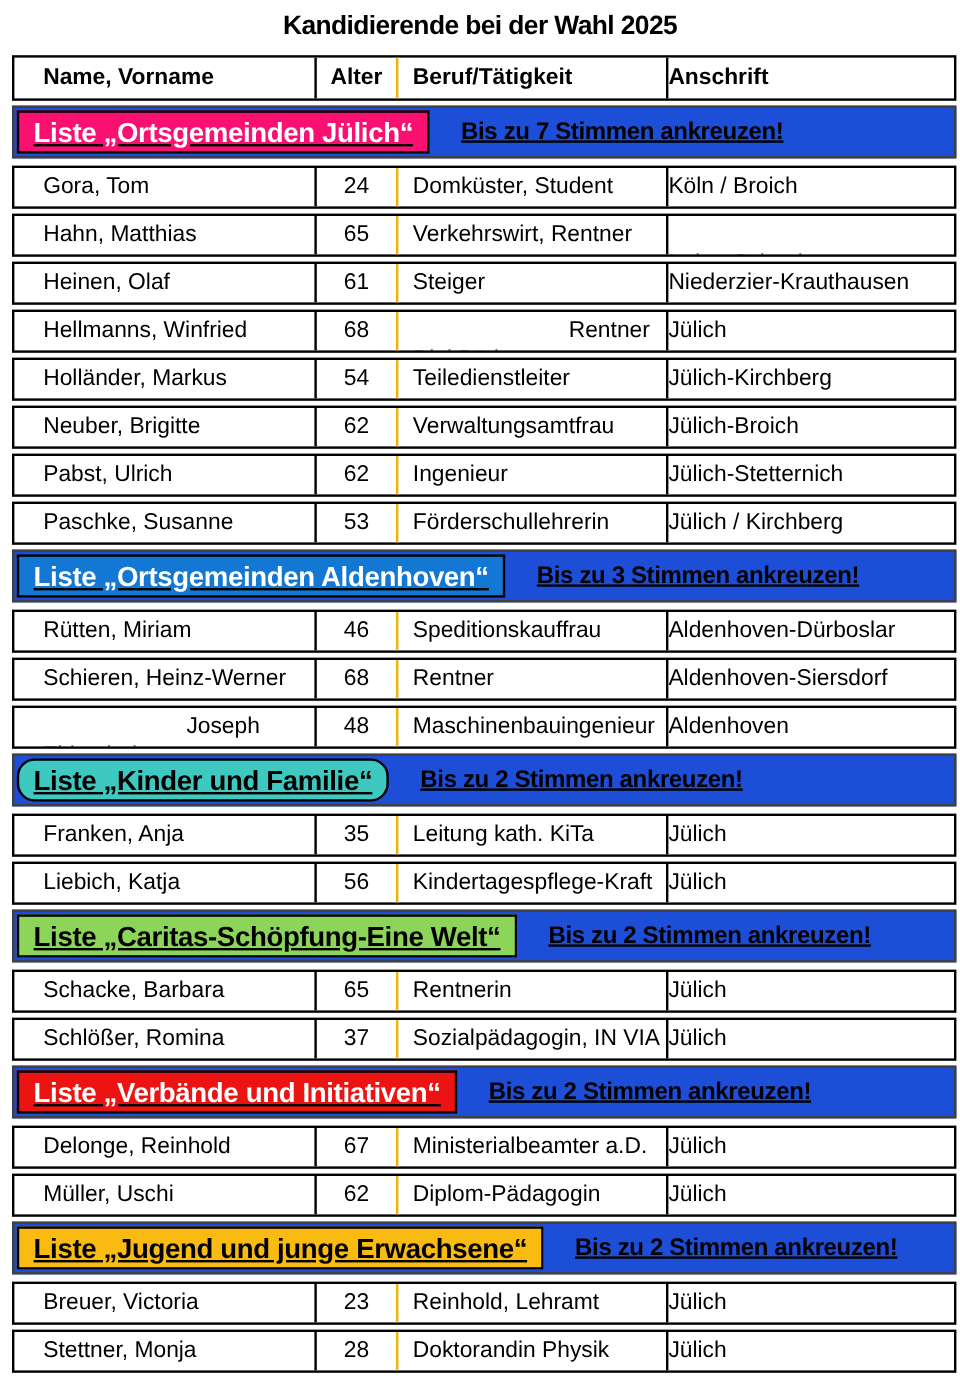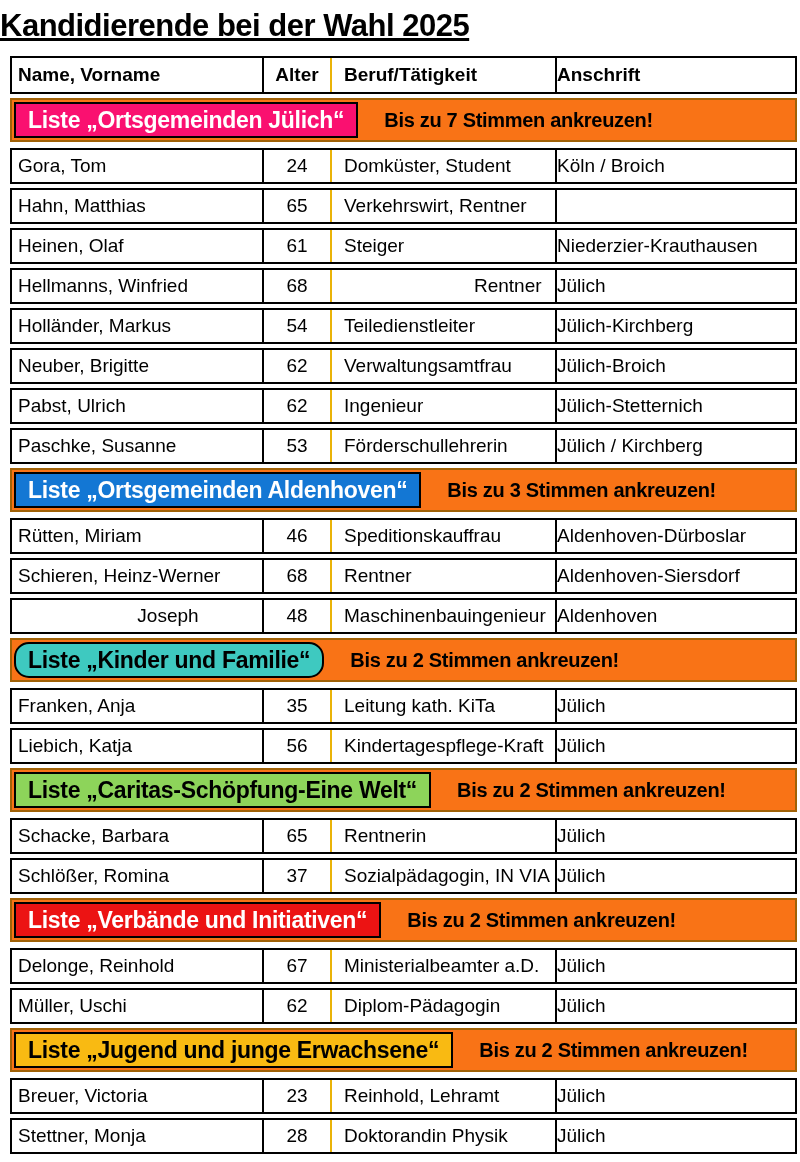--- a/index.html
+++ b/index.html
@@ -3,42 +3,43 @@
 <meta charset="utf-8">
 <style>
   html,body{margin:0;padding:0;}
   body{
     width:800px;height:1162px;background:#ffffff;color:#000;
     font-family:"Liberation Sans", sans-serif;
     -webkit-font-smoothing:antialiased;
     overflow:hidden;
   }
   .title{
-    font-size:31px;font-weight:bold;
-    margin:8px 0 12px 0;letter-spacing:-0.5px;text-decoration:underline;
+    font-size:22px;font-weight:bold;text-align:center;
+    margin:8px 0 12px 0;letter-spacing:-0.5px;
   }
   .tbl{margin:0 3px 0 10px;}
   .row{
     display:flex;align-items:stretch;border:2px solid #000;height:36px;
     margin-bottom:4px;box-sizing:border-box;background:#fff;
   }
   .row.head{height:38px;}
   .row.head .cell{font-weight:bold;}
   .cell{
     box-sizing:border-box;display:flex;align-items:center;
     font-size:19px;white-space:nowrap;overflow:hidden;
   }
-  .c1{width:252px;padding-left:6px;border-right:2px solid #000;}
+  .c1{width:252px;padding-left:24px;border-right:2px solid #000;}
   .c2{width:68px;justify-content:center;border-right:2px solid #eab308;}
   .c3{width:225px;padding-left:12px;border-right:2px solid #000;}
   .c4{flex:1;}
   .band{
-    display:flex;align-items:center;border:2px solid #a16207;height:44px;
+    display:flex;align-items:center;border:2px solid #404040;height:44px;
     margin:2px 0 6px 0;box-sizing:border-box;padding-left:2px;gap:26px;
-    background:#f97316;
+    background:#1d4ed8;
+    text-decoration:underline;
   }
   .band-box{
     display:inline-flex;align-items:center;height:36px;
     border:2px solid #000;padding:0 12px;box-sizing:border-box;
     font-size:23px;font-weight:bold;white-space:nowrap;letter-spacing:-0.3px;
   }
   .band-note{
     font-size:20px;font-weight:bold;white-space:nowrap;letter-spacing:-0.3px;
   }
   .sq{

